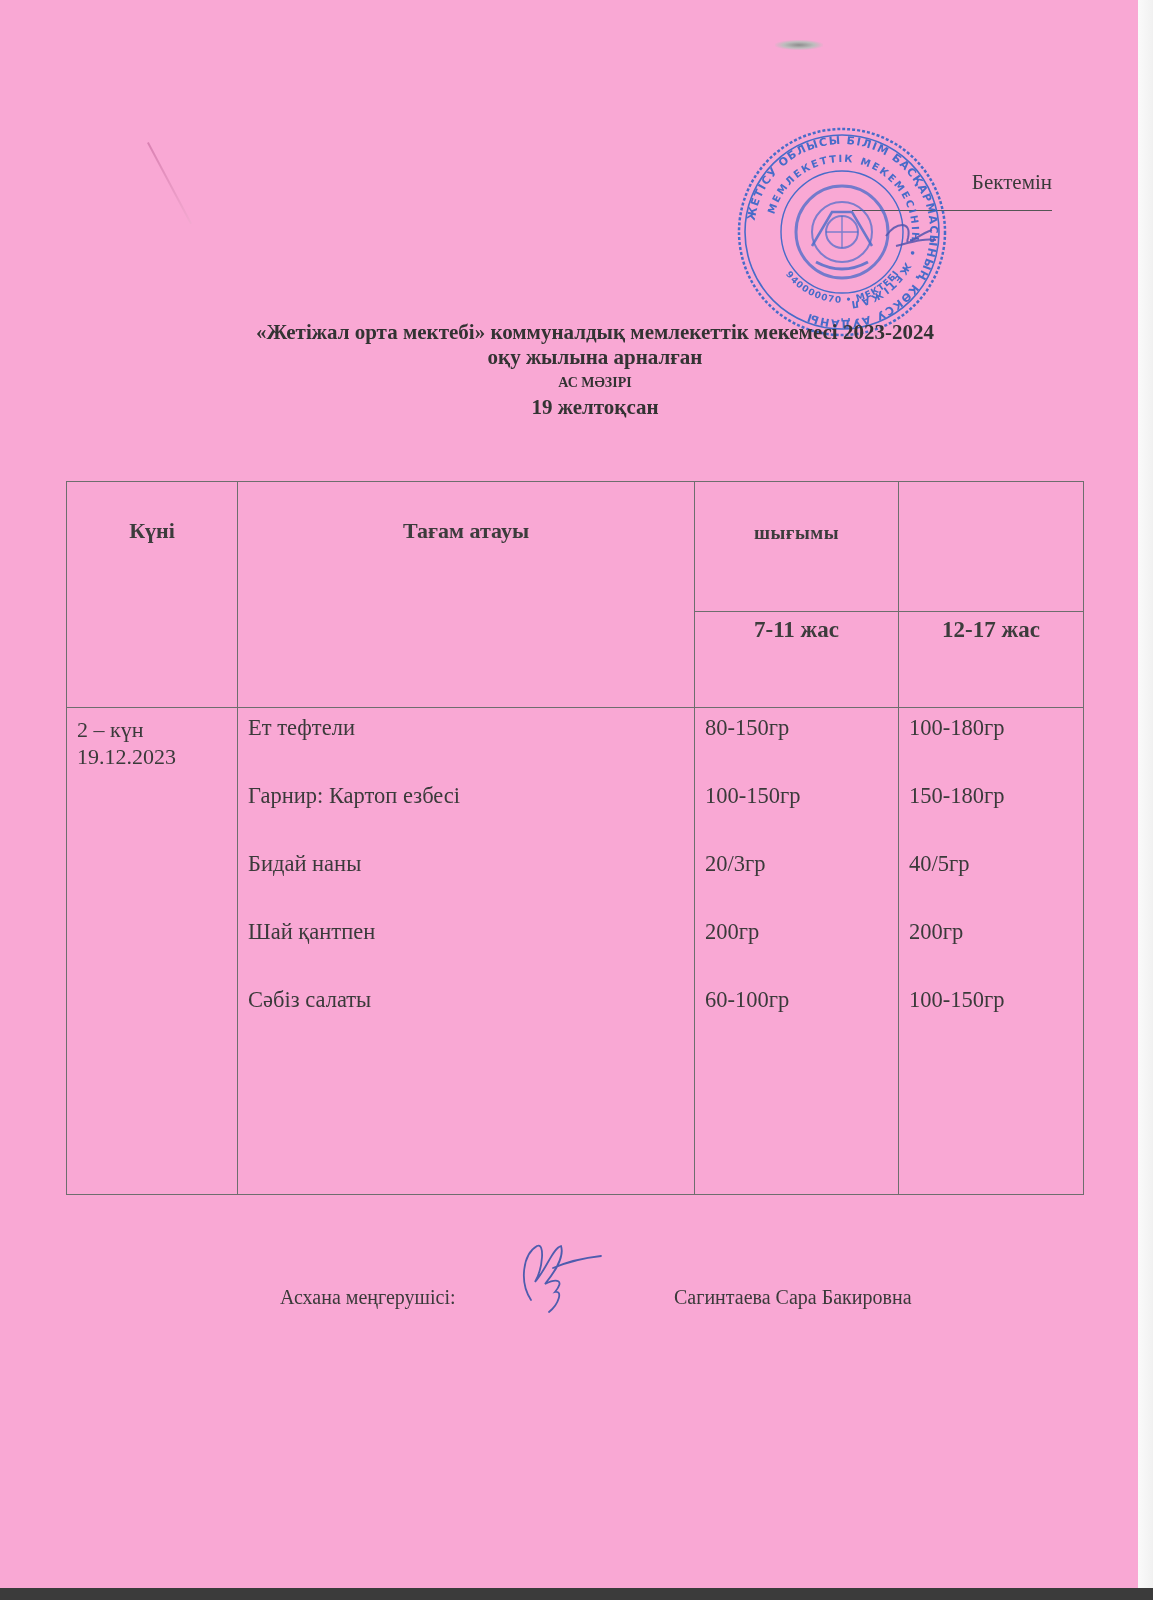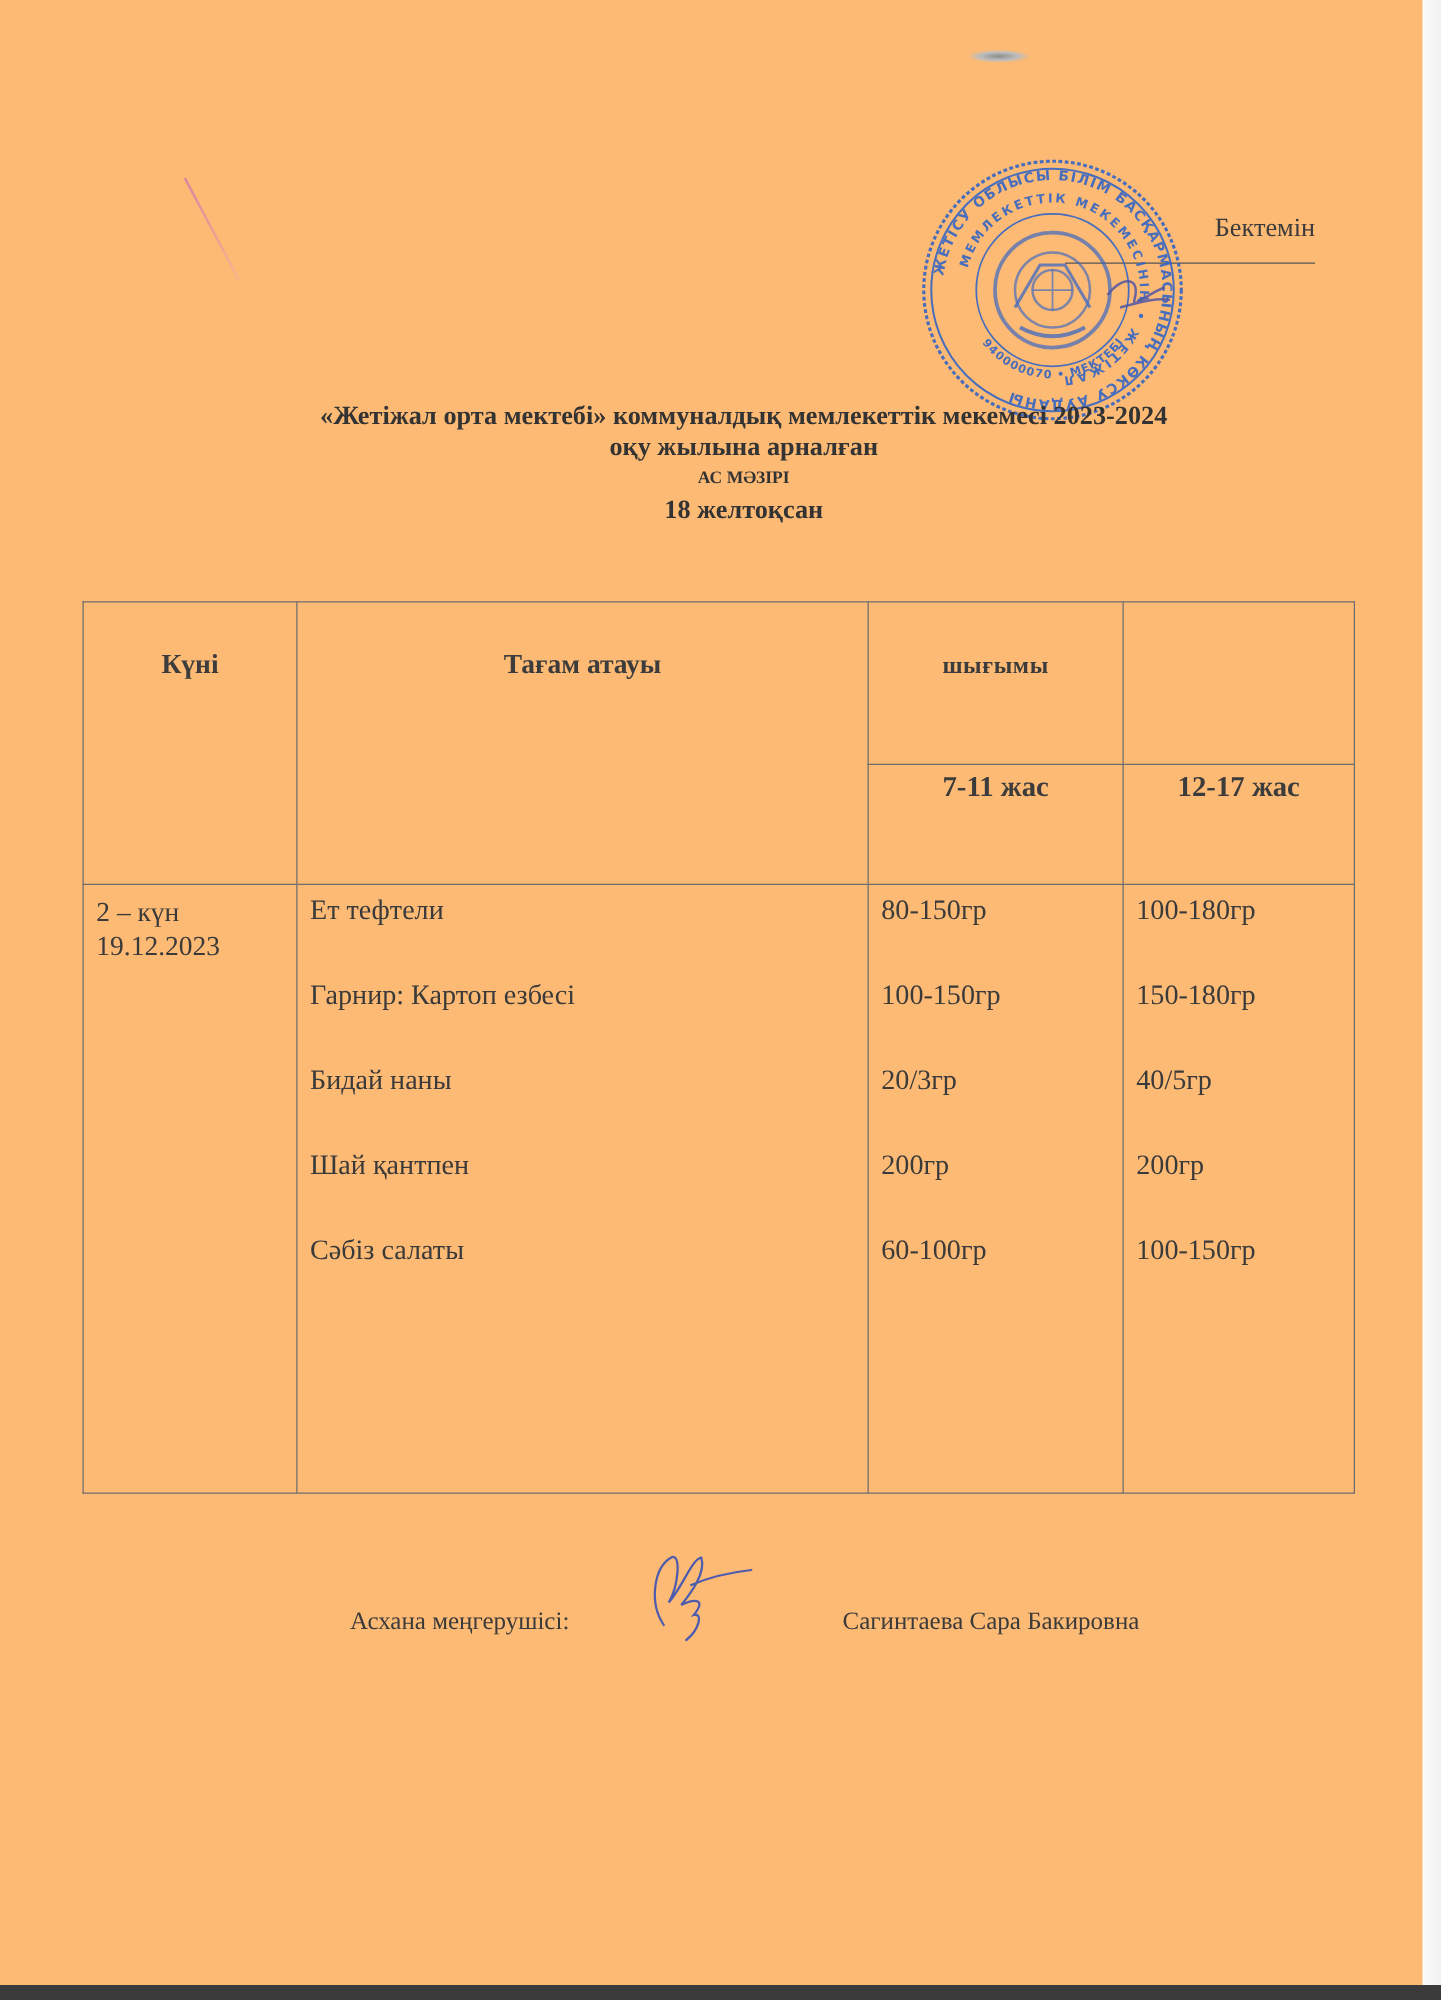--- a/index.html
+++ b/index.html
@@ -12,21 +12,21 @@
       height: 1600px;
       position: relative;
       overflow: hidden;
       font-family: "Liberation Serif", serif;
       color: #3a3a3a;
     }
     .page {
       position: absolute;
       left: 0; top: 0;
       width: 1153px; height: 1600px;
-      background: #fdba74;
+      background: #f9a8d4;
     }
     
     .scan-edge-right {
       position: absolute; left: 1138px; top: 0; width: 15px; height: 1588px;
       background: linear-gradient(to right, #fafafa, #f1f1f1);
     }
     .scan-edge-bottom {
       position: absolute; left: 0; top: 1588px; width: 1153px; height: 12px;
       background: #3b3b3b;
     }
@@ -186,21 +186,21 @@
       <text font-size="9" letter-spacing="1"><textPath href="#ringBottom" startOffset="12%">940000070 • МЕКТЕБІ</textPath></text>
     </g>
 
     <path d="M150,110 C160,96 176,94 172,112 C168,124 182,108 196,104 M160,120 C176,116 188,112 200,114" fill="none" stroke="#3d49a8" stroke-width="2" opacity="0.85"></path>
   </svg>
 
   <div class="title-block">
     <span class="t-line">«Жетіжал орта мектебі» коммуналдық мемлекеттік мекемесі 2023-2024</span>
     <span class="t-line">оқу жылына арналған</span>
     <span class="t-line t-main">АС МӘЗІРІ</span>
-    <span class="t-line">18 желтоқсан</span>
+    <span class="t-line">19 желтоқсан</span>
   </div>
 
   <table class="menu-table">
     <colgroup>
       <col style="width:171px">
       <col style="width:457px">
       <col style="width:204px">
       <col style="width:185px">
     </colgroup>
     <tbody>

